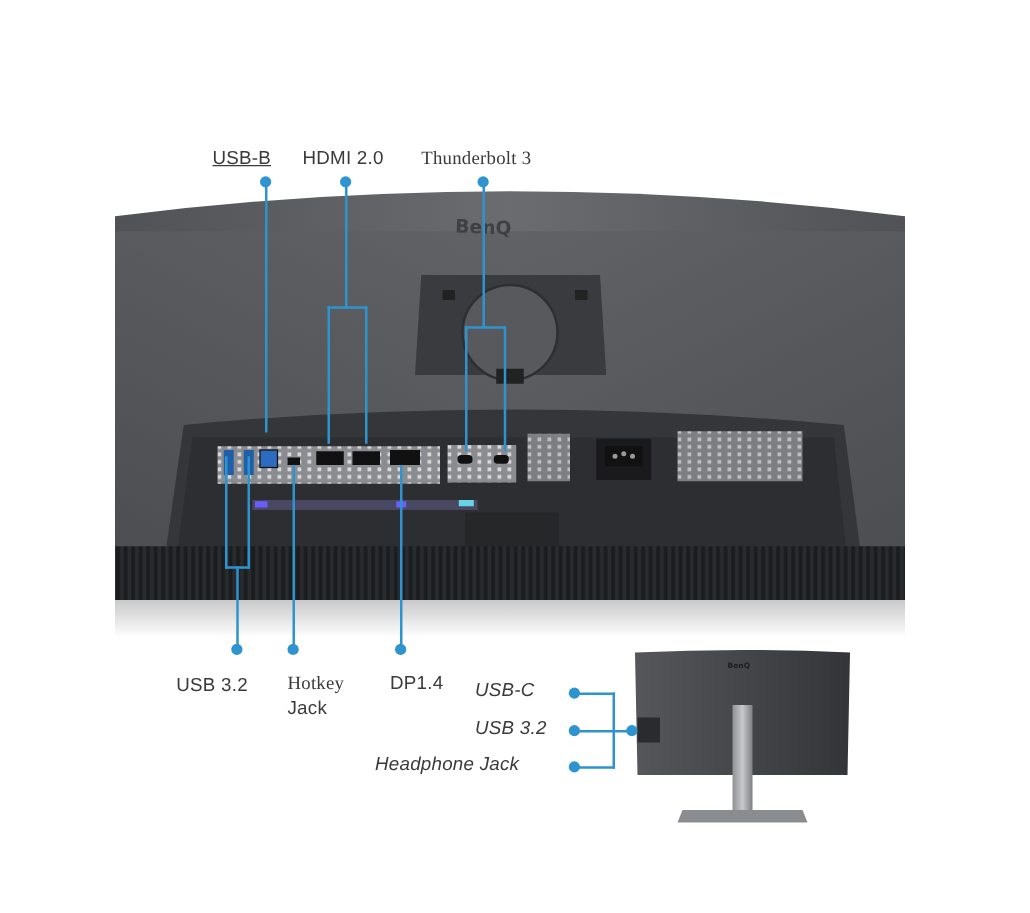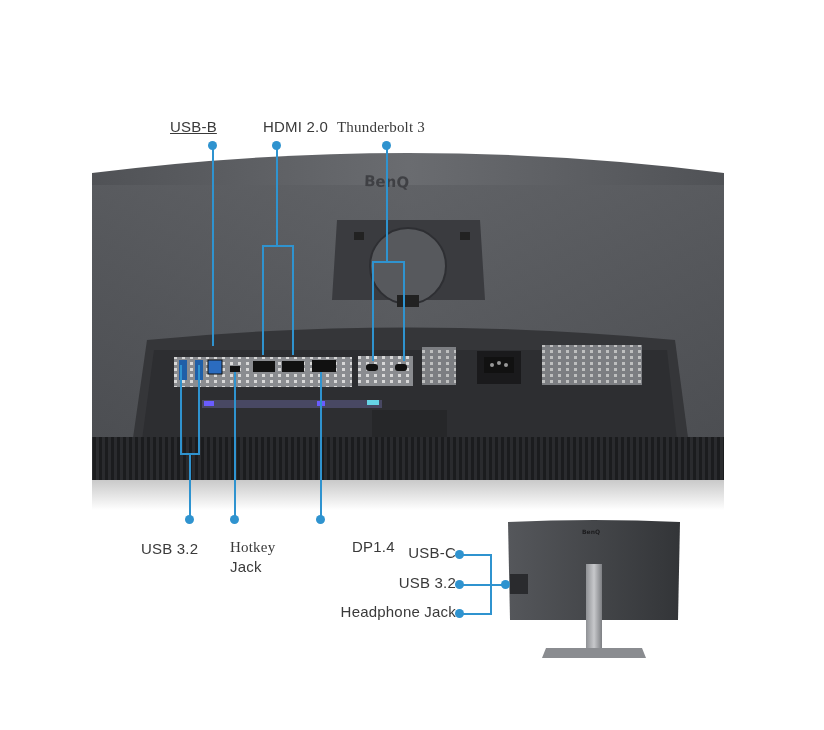--- a/index.html
+++ b/index.html
@@ -1,31 +1,31 @@
 <!DOCTYPE html>
 <html><head>
 <meta charset="utf-8">
 <style>
   html,body{margin:0;padding:0;background:#ffffff;}
   body{width:824px;height:730px;position:relative;overflow:hidden;font-family:"Liberation Sans","DejaVu Sans",sans-serif;}
   .label{position:absolute;color:#3a3a3a;font-size:15px;line-height:20px;white-space:nowrap;letter-spacing:0.2px;}
-  .label.right{text-align:right;}
+  .label.right{font-style:italic;}
   .dot{position:absolute;width:9px;height:9px;border-radius:50%;background:#2f93cf;}
   .ln{position:absolute;background:#2f93cf;}
   
   #big{position:absolute;left:92px;top:145px;width:632px;height:350px;}
   .shell{position:absolute;left:0;top:0;width:632px;height:350px;}
   .fade{position:absolute;left:92px;top:480px;width:632px;height:30px;background:linear-gradient(#c9c9c9,#ffffff);}
   .small-mon{position:absolute;}
 </style>
 </head>
 <body>
 
 <div class="label" style="left:170px;top:117px;text-decoration:underline;">USB-B</div>
-<div class="label" style="left:242px;top:117px;margin-left:21px;">HDMI 2.0</div>
+<div class="label" style="left:242px;top:117px;">HDMI 2.0</div>
 <div class="label" style="left:337px;top:117px;font-family:Liberation Serif, serif;">Thunderbolt 3</div>
 
 <div id="big">
 <svg class="shell" viewBox="0 0 632 350" width="632" height="350">
   <defs>
     <linearGradient id="bodyG" x1="0" y1="0" x2="0" y2="1">
       <stop offset="0" stop-color="#5c5e62"></stop>
       <stop offset="1" stop-color="#46484c"></stop>
     </linearGradient>
     <linearGradient id="topG" x1="0" y1="0" x2="1" y2="0">
@@ -120,21 +120,21 @@
 
 <div class="ln" style="left:234px;top:372px;width:2px;height:146px;"></div>
 <div class="dot" style="left:230px;top:515px;"></div>
 
 <div class="ln" style="left:320px;top:372px;width:2px;height:146px;"></div>
 <div class="dot" style="left:316px;top:515px;"></div>
 
 <div class="label" style="left:141px;top:539px;">USB 3.2</div>
 <div class="label" style="left:230px;top:537px;font-family:Liberation Serif, serif;">Hotkey</div>
 <div class="label" style="left:230px;top:557px;">Jack</div>
-<div class="label" style="left:312px;top:537px;margin-left:40px;">DP1.4</div>
+<div class="label" style="left:312px;top:537px;">DP1.4</div>
 
 <div class="small-mon" style="left:506px;top:520px;width:176px;height:140px;">
   <svg viewBox="0 0 176 140" width="176" height="140">
     <defs>
       <linearGradient id="smG" x1="0" y1="0" x2="1" y2="0">
         <stop offset="0" stop-color="#55575b"></stop>
           <stop offset="1" stop-color="#333538"></stop>
       </linearGradient>
       <linearGradient id="stG" x1="0" y1="0" x2="1" y2="0">
         <stop offset="0" stop-color="#8f9195"></stop>

